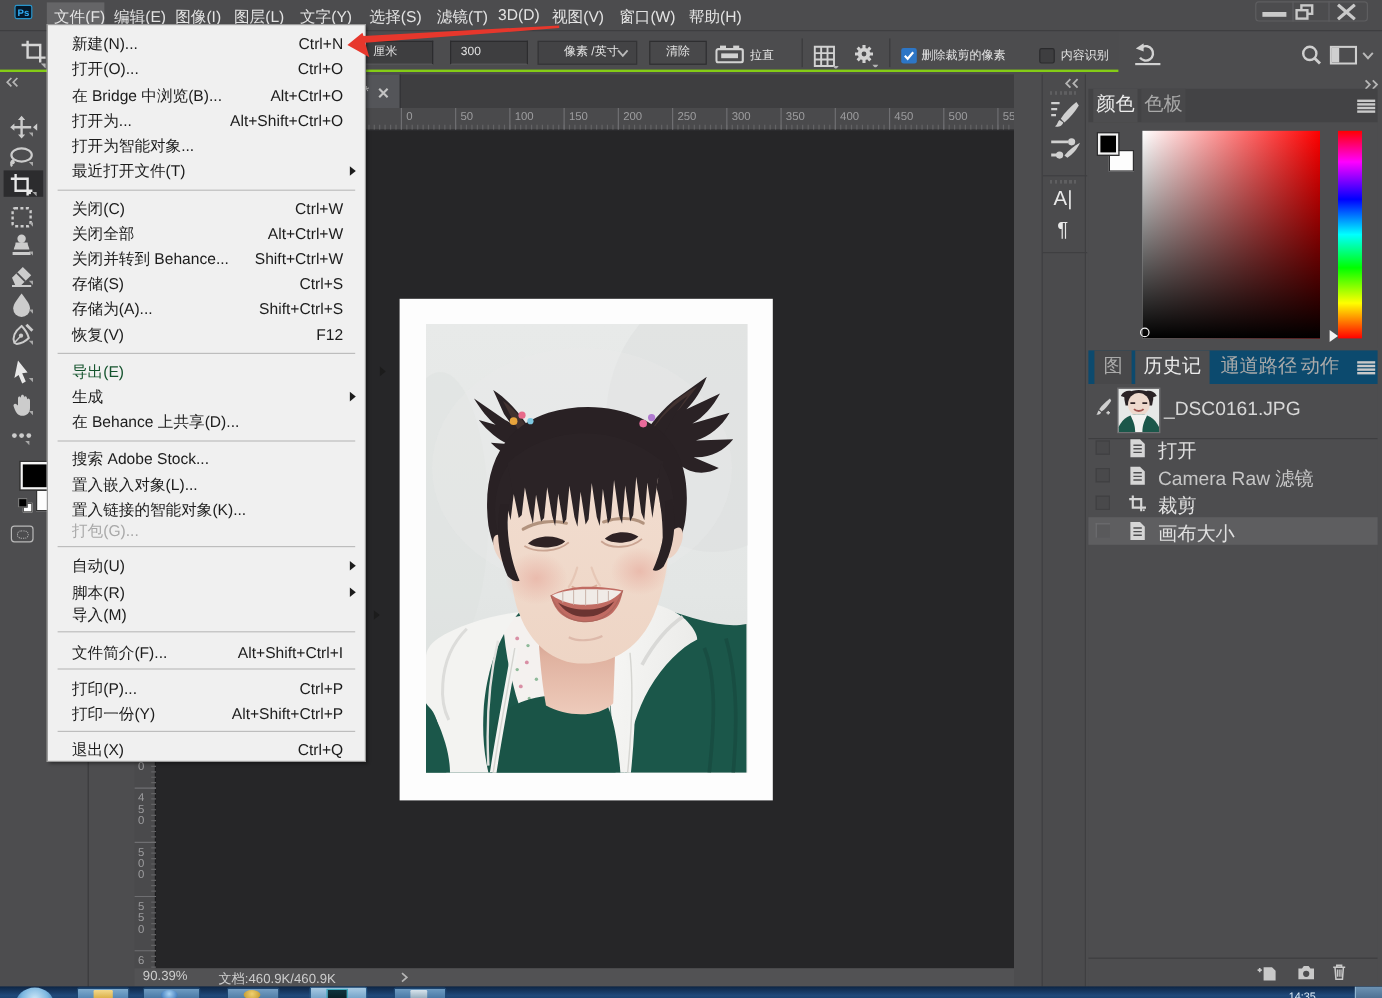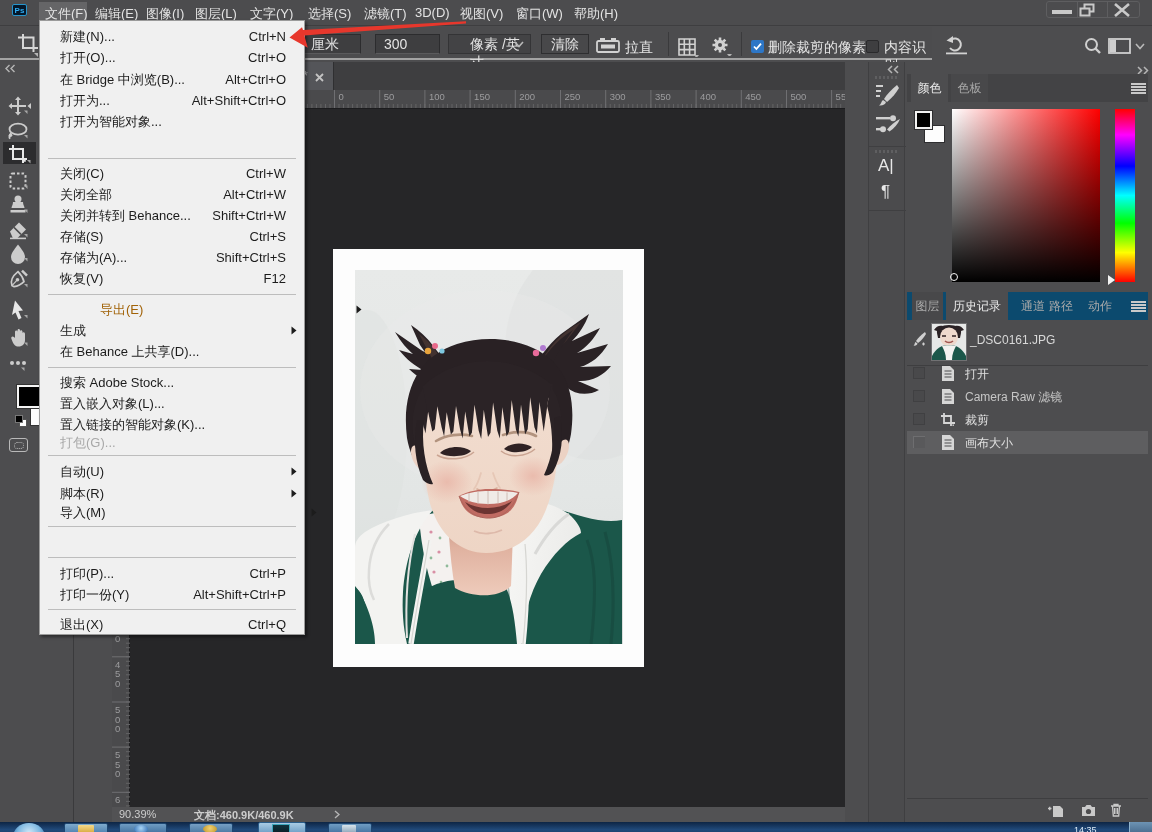--- a/index.html
+++ b/index.html
@@ -33,21 +33,21 @@
   <div class="abs" style="left:1052px;top:10px;width:20px;height:4px;background:#c9c9c9;"></div>
   <svg class="abs" style="left:1079px;top:3px;" width="20" height="14" viewBox="0 0 20 14">
     <rect x="5.5" y="1.5" width="9" height="7" fill="none" stroke="#c9c9c9" stroke-width="2"></rect>
     <rect x="1.5" y="5.5" width="9" height="7" fill="#4c4c4e" stroke="#c9c9c9" stroke-width="2"></rect>
   </svg>
   <svg class="abs" style="left:1113px;top:3px;" width="18" height="14" viewBox="0 0 18 14">
     <path d="M2,1 L16,13 M16,1 L2,13" stroke="#c9c9c9" stroke-width="2.6"></path>
   </svg>
 </div>
 
-<div class="abs" id="optionsbar" style="left:0;top:27px;width:932px;height:33px;background:#4c4c4e;border-bottom:2px solid #a3a3a3;font-size:14px;color:#e3e3e3;">
+<div class="abs" id="optionsbar" style="left:0;top:27px;width:932px;height:33px;background:#4c4c4e;border-bottom:2px solid #84cc16;font-size:10px;color:#e3e3e3;">
 
   <svg class="abs" style="left:17px;top:6px;" width="22" height="24" viewBox="0 0 22 24">
     <path d="M6,1 L6,15 L21,15 M1,4.5 L16.5,4.5 L16.5,19" fill="none" stroke="#d6d6d6" stroke-width="2"></path>
     <path d="M17,20 l4,0 l0,4 z" fill="#b5b5b5"></path>
   </svg>
 
   <div class="abs" style="left:304px;top:7px;width:57px;height:20px;background:#3e3e40;border:1px solid #2c2c2e;border-bottom-color:#5a5a5c;line-height:18px;padding-left:6px;">厘米</div>
 
   <div class="abs" style="left:375px;top:7px;width:65px;height:20px;background:#3e3e40;border:1px solid #2c2c2e;border-bottom-color:#5a5a5c;line-height:18px;padding-left:8px;">300</div>
 
@@ -419,21 +419,21 @@
         <circle cx="80" cy="76" r="3" fill="#e86a8a"></circle>
         <circle cx="87" cy="81" r="2.6" fill="#7ec8e0"></circle>
     <circle cx="181" cy="83" r="3.2" fill="#e86a9a"></circle>
         <circle cx="188" cy="78" r="3" fill="#b07ad0"></circle>
   </g>
 </svg>
 </div>
 
 <div class="abs" style="left:112px;top:807px;width:733px;height:15px;background:#525254;color:#cccccc;font-size:11px;">
   <span class="abs" style="left:7px;top:1px;">90.39%</span>
-  <span class="abs" style="left:82px;top:1px;font-weight:bold;">文档:460.9K/460.9K</span>
+  <span class="abs" style="left:70px;top:1px;">文档:460.9K/460.9K</span>
   <svg class="abs" style="left:222px;top:3px;" width="6" height="9" viewBox="0 0 6 9">
       <path d="M1,1 L5,4.5 L1,8" fill="none" stroke="#b5b5b5" stroke-width="1.4"></path>
     </svg>
 </div>
 
 <div class="abs" id="iconstrip" style="left:868px;top:62px;width:37px;height:760px;background:#4b4b4d;border-left:1px solid #3f3f41;border-right:1px solid #3f3f41;">
   <svg class="abs" style="left:17px;top:3px;" width="14" height="9" viewBox="0 0 14 9">
       <path d="M6,1 L2.5,4.5 L6,8 M12,1 L8.5,4.5 L12,8" fill="none" stroke="#b5b5b5" stroke-width="1.5"></path>
     </svg>
   <div class="abs" style="left:6px;top:14px;width:24px;height:3px;background:repeating-linear-gradient(90deg,#5f5f61 0 2px,transparent 2px 4px);"></div>
@@ -455,21 +455,21 @@
       <path d="M13,17.5 C17,13 21,9.5 26,7 C24,12 20,16.5 15.5,19.5 Z"></path>
     </g>
   </svg>
   <div class="abs" style="left:0;top:84px;width:37px;height:1px;background:#3f3f41;"></div>
   <div class="abs" style="left:6px;top:88px;width:24px;height:3px;background:repeating-linear-gradient(90deg,#5f5f61 0 2px,transparent 2px 4px);"></div>
   <span class="abs" style="left:9px;top:94px;color:#e8e8e8;font-size:17px;">A|</span>
   <span class="abs" style="left:12px;top:120px;color:#e8e8e8;font-size:17px;">¶</span>
   <div class="abs" style="left:0;top:148px;width:37px;height:1px;background:#3f3f41;"></div>
 </div>
 
-<div class="abs" id="panels" style="left:907px;top:62px;width:241px;height:760px;font-size:12px;color:#e0e0e0;">
+<div class="abs" id="panels" style="left:907px;top:62px;width:241px;height:760px;font-size:16px;color:#e0e0e0;">
   <svg class="abs" style="left:229px;top:4px;" width="14" height="9" viewBox="0 0 14 9">
       <path d="M2,1 L5.5,4.5 L2,8 M8,1 L11.5,4.5 L8,8" fill="none" stroke="#b5b5b5" stroke-width="1.5"></path>
     </svg>
 
   <div class="abs" style="left:0;top:12px;width:241px;height:28px;background:#434345;">
     <div class="abs" style="left:4px;top:0;width:37px;height:28px;background:#4d4d4f;text-align:center;line-height:28px;color:#ececec;">颜色</div>
     <div class="abs" style="left:44px;top:0;width:37px;height:28px;background:#48484a;text-align:center;line-height:28px;color:#a9a9a9;">色板</div>
     <div class="abs" style="left:224px;top:9px;width:15px;height:1.6px;background:#c9c9c9;box-shadow:0 3px #c9c9c9, 0 6px #c9c9c9, 0 9px #c9c9c9;"></div>
   </div>
   <div class="abs" style="left:0;top:40px;width:241px;height:188px;background:#4d4d4f;">
@@ -573,20 +573,26 @@
       <span class="abs" style="left:20px;">在 Bridge 中浏览(B)...</span>
       <span class="abs" style="right:18px;">Alt+Ctrl+O</span>
     </div>
   <div class="abs" style="left:0;top:68.7px;width:264px;height:21.2px;line-height:21.2px;color:#1c1c1c;">
       <span class="abs" style="left:20px;">打开为...</span>
       <span class="abs" style="right:18px;margin-left:33px;">Alt+Shift+Ctrl+O</span>
     </div>
   <div class="abs" style="left:0;top:89.9px;width:264px;height:21.2px;line-height:21.2px;color:#1c1c1c;">
       <span class="abs" style="left:20px;">打开为智能对象...</span>
     </div>
+  <div class="abs" style="left:0;top:111.0px;width:264px;height:21.2px;line-height:21.2px;color:#1c1c1c;">
+      <span class="abs" style="left:20px;">最近打开文件(T)</span>
+      <svg class="abs" style="right:7px;top:6px;" width="6" height="9" viewBox="0 0 6 9">
+        <path d="M0.5,0.5 L5.5,4.5 L0.5,8.5 Z" fill="#1c1c1c"></path>
+      </svg>
+    </div>
   <div class="abs" style="left:8px;top:136.5px;width:248px;height:1px;background:#bdbdbd;"></div>
   <div class="abs" style="left:0;top:141.8px;width:264px;height:21.2px;line-height:21.2px;color:#1c1c1c;">
       <span class="abs" style="left:20px;">关闭(C)</span>
       <span class="abs" style="right:18px;">Ctrl+W</span>
     </div>
   <div class="abs" style="left:0;top:162.5px;width:264px;height:21.2px;line-height:21.2px;color:#1c1c1c;">
       <span class="abs" style="left:20px;">关闭全部</span>
       <span class="abs" style="right:18px;">Alt+Ctrl+W</span>
     </div>
   <div class="abs" style="left:0;top:183.6px;width:264px;height:21.2px;line-height:21.2px;color:#1c1c1c;">
@@ -599,21 +605,21 @@
     </div>
   <div class="abs" style="left:0;top:225.9px;width:264px;height:21.2px;line-height:21.2px;color:#1c1c1c;">
       <span class="abs" style="left:20px;">存储为(A)...</span>
       <span class="abs" style="right:18px;">Shift+Ctrl+S</span>
     </div>
   <div class="abs" style="left:0;top:247.1px;width:264px;height:21.2px;line-height:21.2px;color:#1c1c1c;">
       <span class="abs" style="left:20px;">恢复(V)</span>
       <span class="abs" style="right:18px;">F12</span>
     </div>
   <div class="abs" style="left:8px;top:272.7px;width:248px;height:1px;background:#bdbdbd;"></div>
-  <div class="abs" style="left:0;top:277.9px;width:289px;height:21.2px;line-height:21.2px;color:#a16207;margin-left:40px;">
+  <div class="abs" style="left:0;top:277.9px;width:289px;height:21.2px;line-height:21.2px;color:#14532d;">
       <span class="abs" style="left:20px;">导出(E)</span>
       <svg class="abs" style="right:7px;top:6px;" width="6" height="9" viewBox="0 0 6 9">
         <path d="M0.5,0.5 L5.5,4.5 L0.5,8.5 Z" fill="#1c1c1c"></path>
       </svg>
     </div>
   <div class="abs" style="left:0;top:299.0px;width:264px;height:21.2px;line-height:21.2px;color:#1c1c1c;">
       <span class="abs" style="left:20px;">生成</span>
       <svg class="abs" style="right:7px;top:6px;" width="6" height="9" viewBox="0 0 6 9">
         <path d="M0.5,0.5 L5.5,4.5 L0.5,8.5 Z" fill="#1c1c1c"></path>
       </svg>
@@ -647,20 +653,24 @@
         <path d="M0.5,0.5 L5.5,4.5 L0.5,8.5 Z" fill="#1c1c1c"></path>
       </svg>
     </div>
   <div class="abs" style="left:0;top:481.0px;width:284px;height:21.2px;line-height:21.2px;color:#1c1c1c;">
       <span class="abs" style="left:20px;">导入(M)</span>
       <svg class="abs" style="right:7px;top:6px;" width="6" height="9" viewBox="0 0 6 9">
         <path d="M0.5,0.5 L5.5,4.5 L0.5,8.5 Z" fill="#1c1c1c"></path>
       </svg>
     </div>
   <div class="abs" style="left:8px;top:505.4px;width:248px;height:1px;background:#bdbdbd;"></div>
+  <div class="abs" style="left:0;top:511.5px;width:264px;height:21.2px;line-height:21.2px;color:#1c1c1c;">
+      <span class="abs" style="left:20px;">文件简介(F)...</span>
+      <span class="abs" style="right:18px;">Alt+Shift+Ctrl+I</span>
+    </div>
   <div class="abs" style="left:8px;top:535.7px;width:248px;height:1px;background:#bdbdbd;"></div>
   <div class="abs" style="left:0;top:541.8px;width:264px;height:21.2px;line-height:21.2px;color:#1c1c1c;">
       <span class="abs" style="left:20px;">打印(P)...</span>
       <span class="abs" style="right:18px;">Ctrl+P</span>
     </div>
   <div class="abs" style="left:0;top:562.6px;width:264px;height:21.2px;line-height:21.2px;color:#1c1c1c;">
       <span class="abs" style="left:20px;">打印一份(Y)</span>
       <span class="abs" style="right:18px;">Alt+Shift+Ctrl+P</span>
     </div>
   <div class="abs" style="left:8px;top:587.6px;width:248px;height:1px;background:#bdbdbd;"></div>

